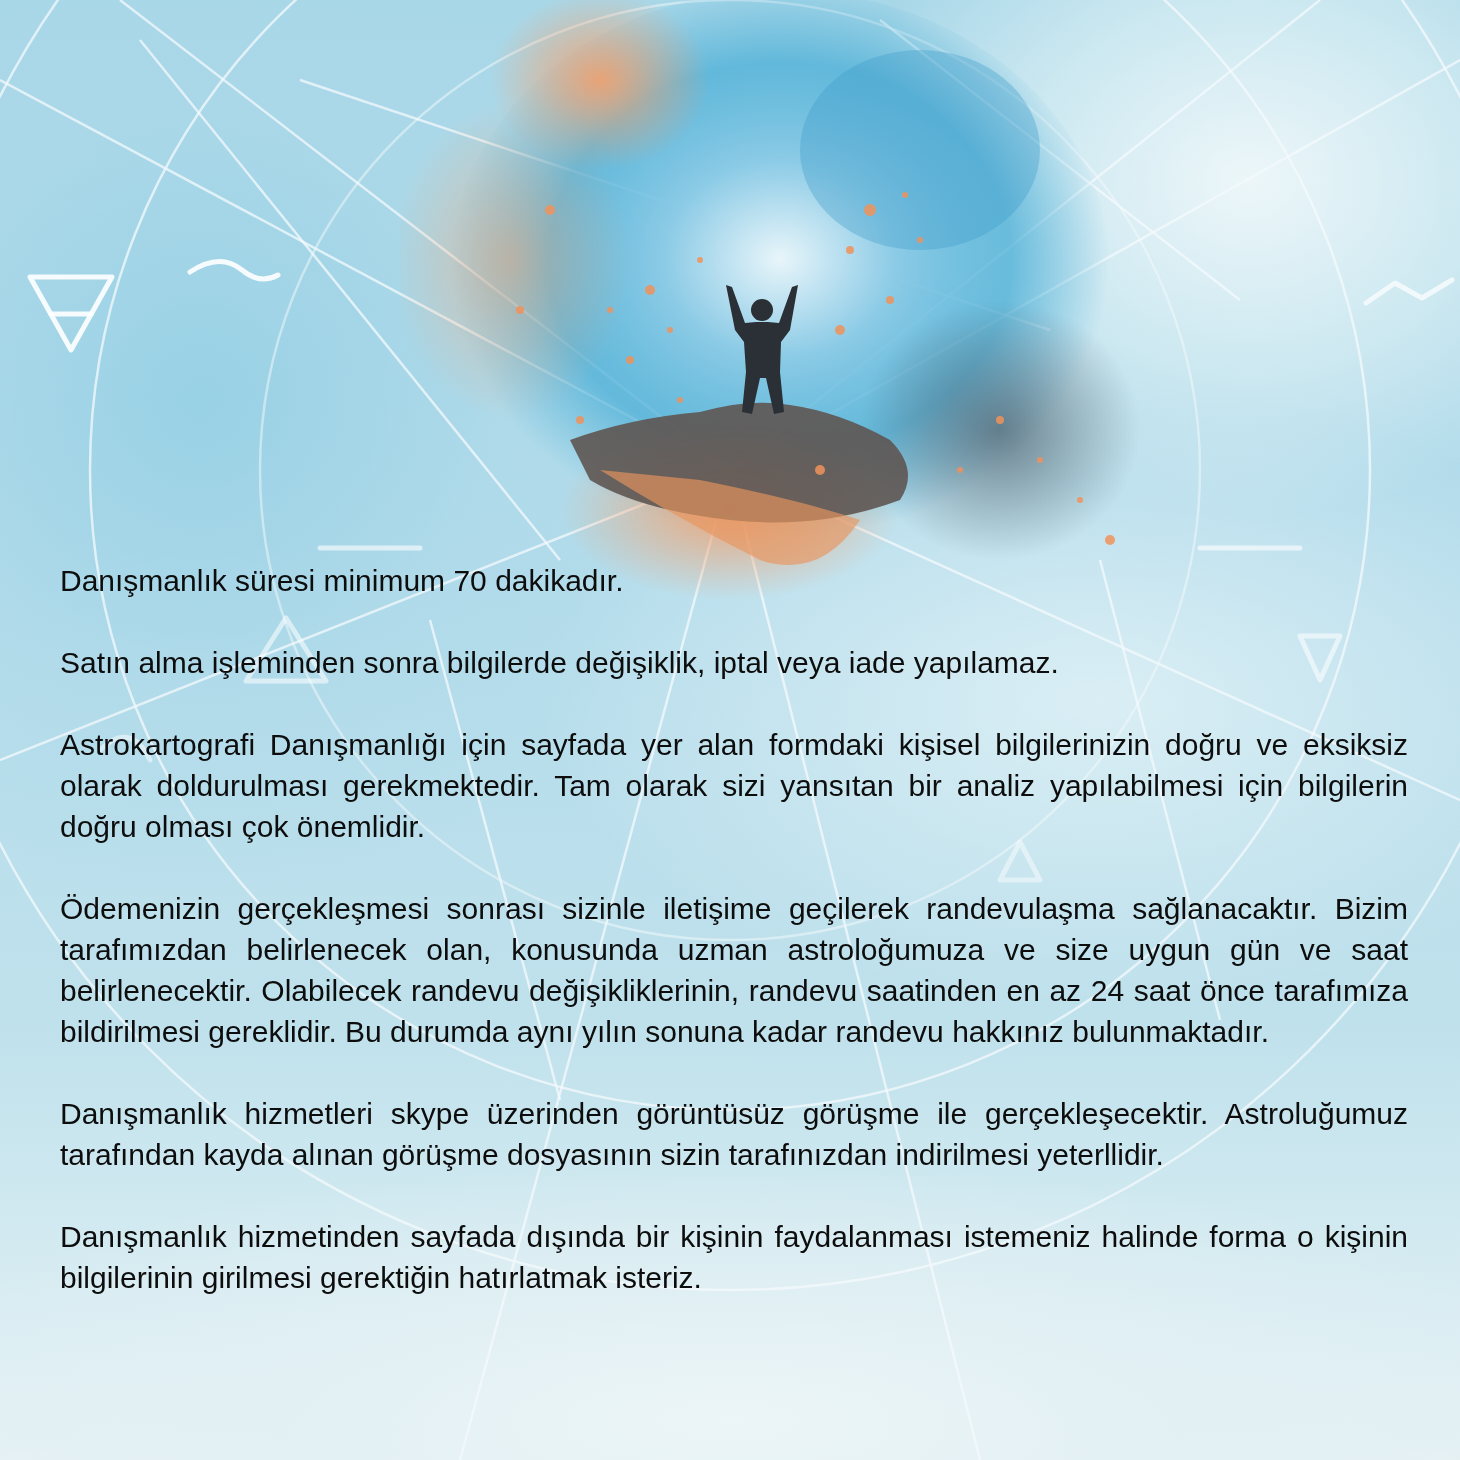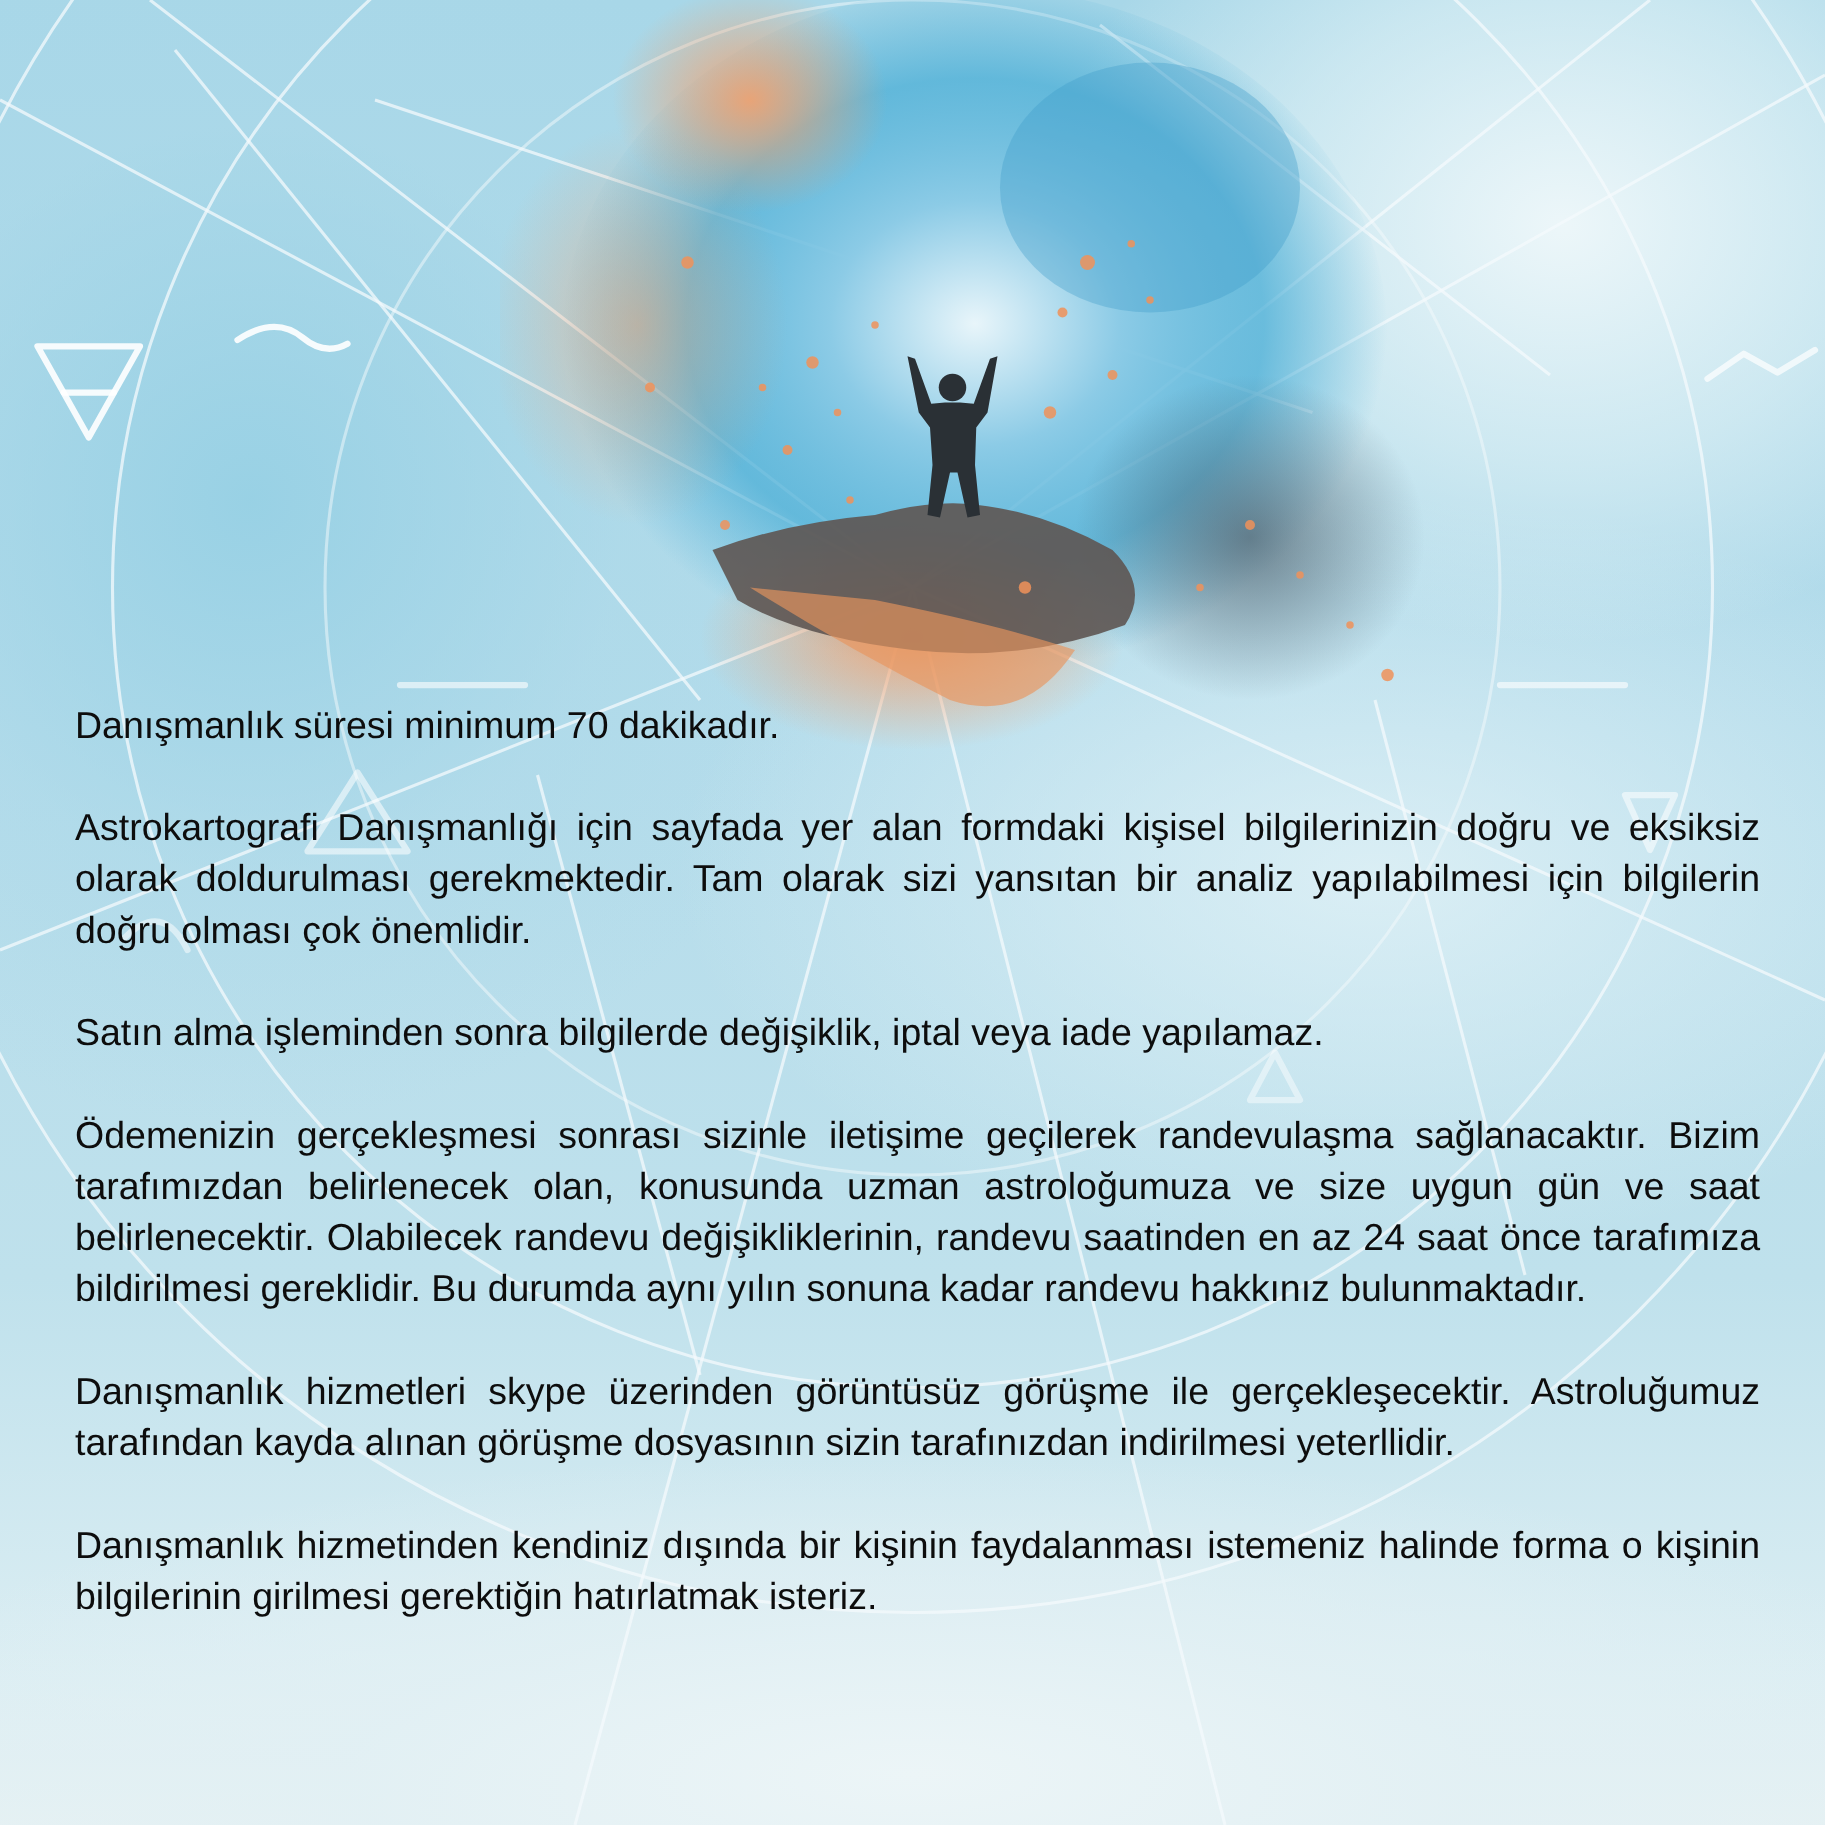--- a/index.html
+++ b/index.html
@@ -137,18 +137,18 @@
       <circle cx="420" cy="470" r="5"></circle>
       <circle cx="280" cy="400" r="3"></circle>
     <circle cx="150" cy="210" r="5"></circle>
       <circle cx="120" cy="310" r="4"></circle>
       <circle cx="680" cy="500" r="3"></circle>
   </g>
 </svg>
 
 <div class="content">
   <p>Danışmanlık süresi minimum 70 dakikadır.</p>
+  <p>Satın alma işleminden sonra bilgilerde değişiklik, iptal veya iade yapılamaz.</p>
   <p>Astrokartografi Danışmanlığı için sayfada yer alan formdaki kişisel bilgilerinizin doğru ve eksiksiz olarak doldurulması gerekmektedir. Tam olarak sizi yansıtan bir analiz yapılabilmesi için bilgilerin doğru olması çok önemlidir.</p>
-  <p>Satın alma işleminden sonra bilgilerde değişiklik, iptal veya iade yapılamaz.</p>
   <p>Ödemenizin gerçekleşmesi sonrası sizinle iletişime geçilerek randevulaşma sağlanacaktır. Bizim tarafımızdan belirlenecek olan, konusunda uzman astroloğumuza ve size uygun gün ve saat belirlenecektir. Olabilecek randevu değişikliklerinin, randevu saatinden en az 24 saat önce tarafımıza bildirilmesi gereklidir. Bu durumda aynı yılın sonuna kadar randevu hakkınız bulunmaktadır.</p>
   <p>Danışmanlık hizmetleri skype üzerinden görüntüsüz görüşme ile gerçekleşecektir. Astroluğumuz tarafından kayda alınan görüşme dosyasının sizin tarafınızdan indirilmesi yeterllidir.</p>
-  <p>Danışmanlık hizmetinden kendiniz dışında bir kişinin faydalanması istemeniz halinde forma o kişinin bilgilerinin girilmesi gerektiğin hatırlatmak isteriz.</p>
+  <p>Danışmanlık hizmetinden sayfada dışında bir kişinin faydalanması istemeniz halinde forma o kişinin bilgilerinin girilmesi gerektiğin hatırlatmak isteriz.</p>
 </div>
 
 </body></html>

